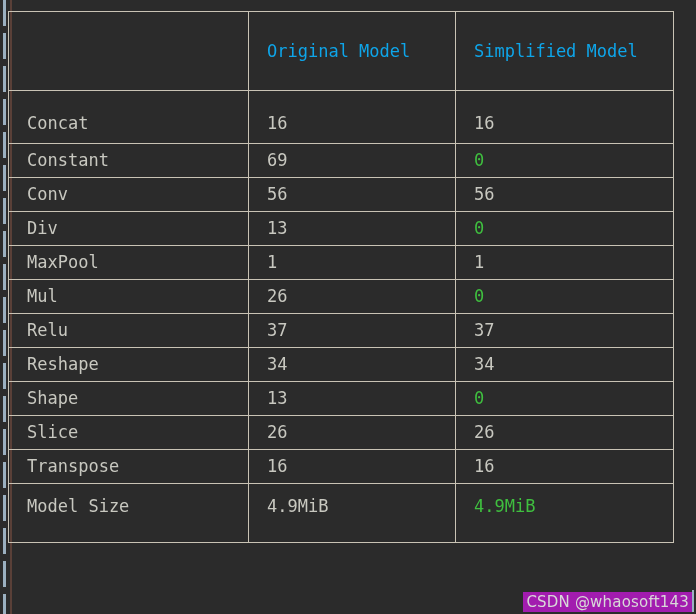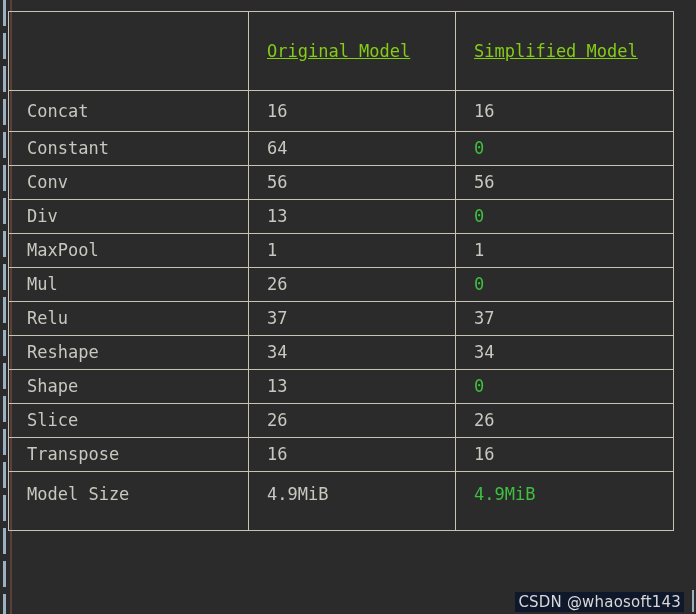--- a/index.html
+++ b/index.html
@@ -72,41 +72,40 @@
     white-space: pre;
     vertical-align: middle;
   }
 
   col.c-name { width: 240px; }
   col.c-orig { width: 207px; }
   col.c-simp { width: 218px; }
 
   thead th {
     height: 78px;
-    color: #84cc16;
-    text-decoration: underline;
+    color: #0ea5e9;
   }
 
   tbody td {
     height: 33px;
   }
-  tbody tr:first-child td { height: 40px; }
+  tbody tr:first-child td { padding-top: 12px; height: 40px; }
   tbody tr:last-child  td { padding-bottom: 14px; height: 44px; }
 
   .val-green { color: #3fbf3f; }
 
   
   .watermark {
     position: absolute;
-    right: 12px;
+    right: 4px;
     bottom: 2px;
     font-family: "DejaVu Sans", "Liberation Sans", sans-serif;
     font-size: 15px;
     color: #d8d8d8;
-    background: #0f172a;
+    background: #a21caf;
     padding: 1px 3px;
     letter-spacing: 0.2px;
   }
   .watermark-caret {
     position: absolute;
     right: 2px;
     bottom: 2px;
     width: 2px;
     height: 22px;
     background: #9bb0c0;
@@ -135,21 +134,21 @@
         </tr>
       </thead>
       <tbody id="table-body">
           <tr>
             <td>Concat</td>
             <td>16</td>
             <td>16</td>
           </tr>
           <tr>
             <td>Constant</td>
-            <td>64</td>
+            <td>69</td>
             <td class="val-green">0</td>
           </tr>
           <tr>
             <td>Conv</td>
             <td>56</td>
             <td>56</td>
           </tr>
           <tr>
             <td>Div</td>
             <td>13</td>

